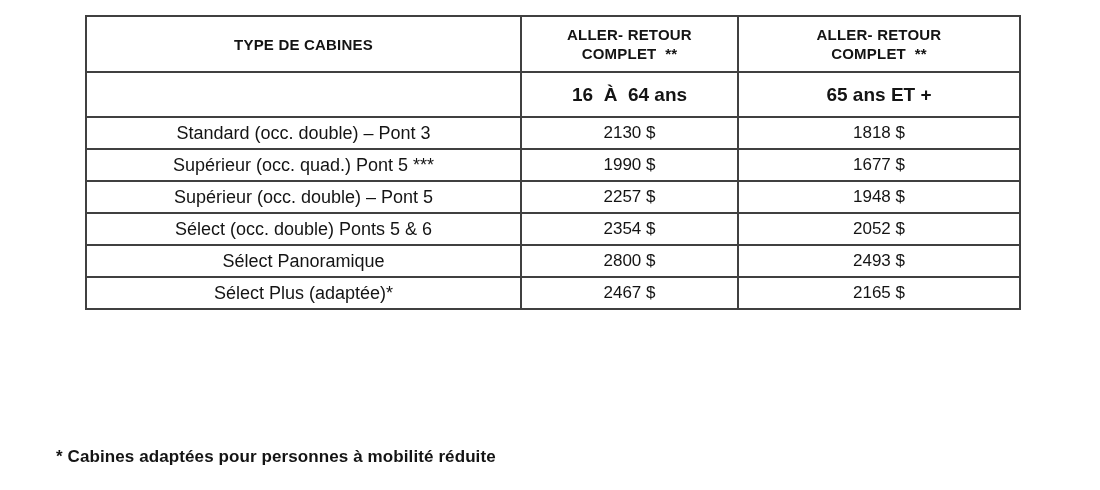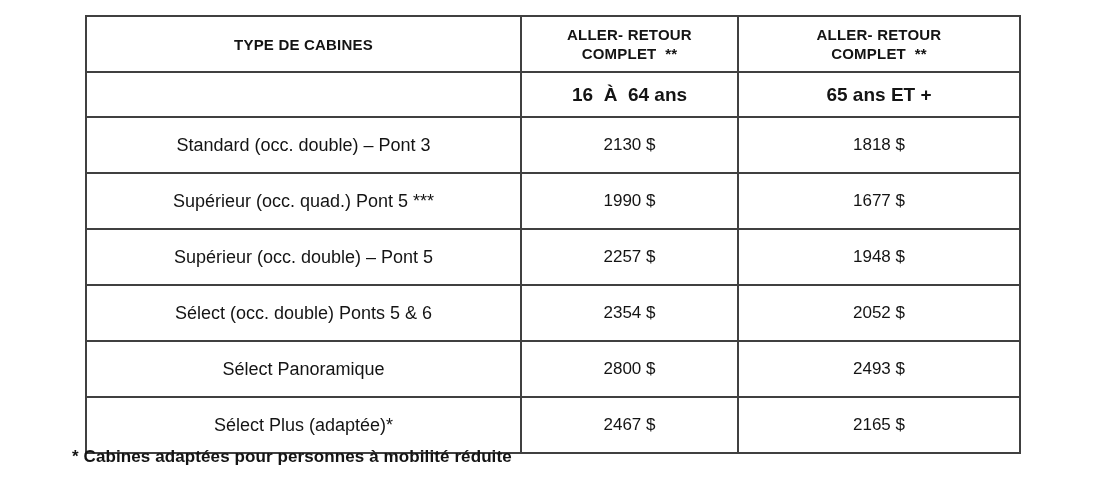--- a/index.html
+++ b/index.html
@@ -23,39 +23,39 @@
   }
   table.price-table td, table.price-table th {
     border: 2px solid #404040;
     text-align: center;
     vertical-align: middle;
     background: #ffffff;
     padding: 0 4px;
   }
   tr.row-header1 { height: 56px; }
   tr.row-header2 { height: 45px; padding-left: 6px; }
-  tr.row-data    { height: 56px; }
+  tr.row-data    { height: 32px; }
   .hdr {
     font-weight: bold;
     font-size: 15px;
     line-height: 19px;
     white-space: pre-wrap;
     letter-spacing: 0.2px;
   }
   .subhdr {
     font-weight: bold;
     font-size: 19px;
     white-space: pre-wrap;
   }
   .label-cell { font-size: 18px; font-weight: normal; }
   .price-cell { font-size: 17px; font-weight: normal; }
   td.shaded { background: #efefef; }
   .footnote {
     position: absolute;
-    left: 72px; top: 447px;
+    left: 56px; top: 447px;
     font-size: 17px;
     font-weight: bold;
     letter-spacing: 0.1px;
     white-space: pre;
   }
 </style>
 </head>
 <body>
 
 <div class="table-wrap">

